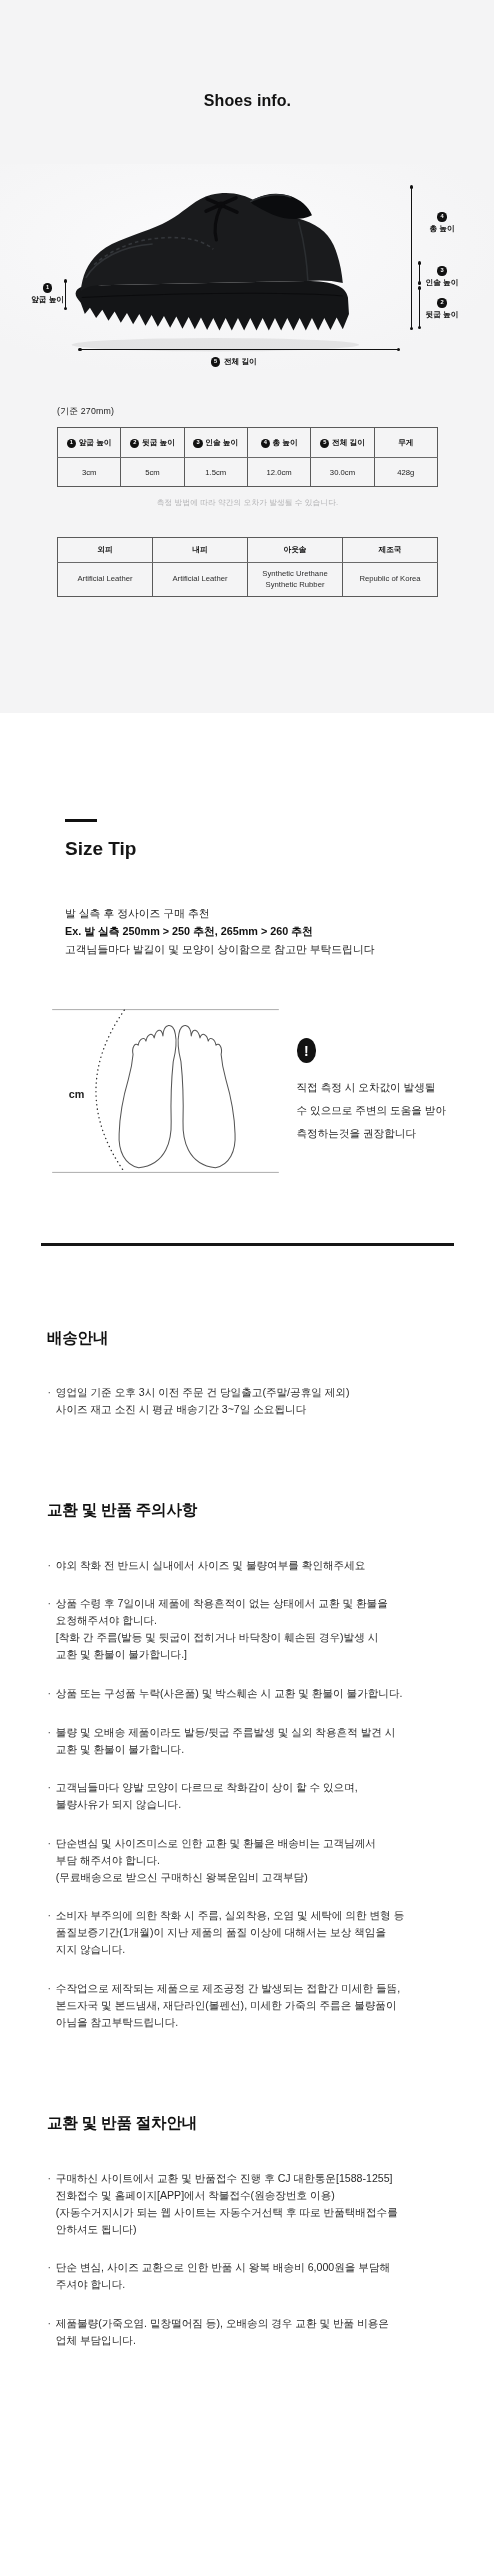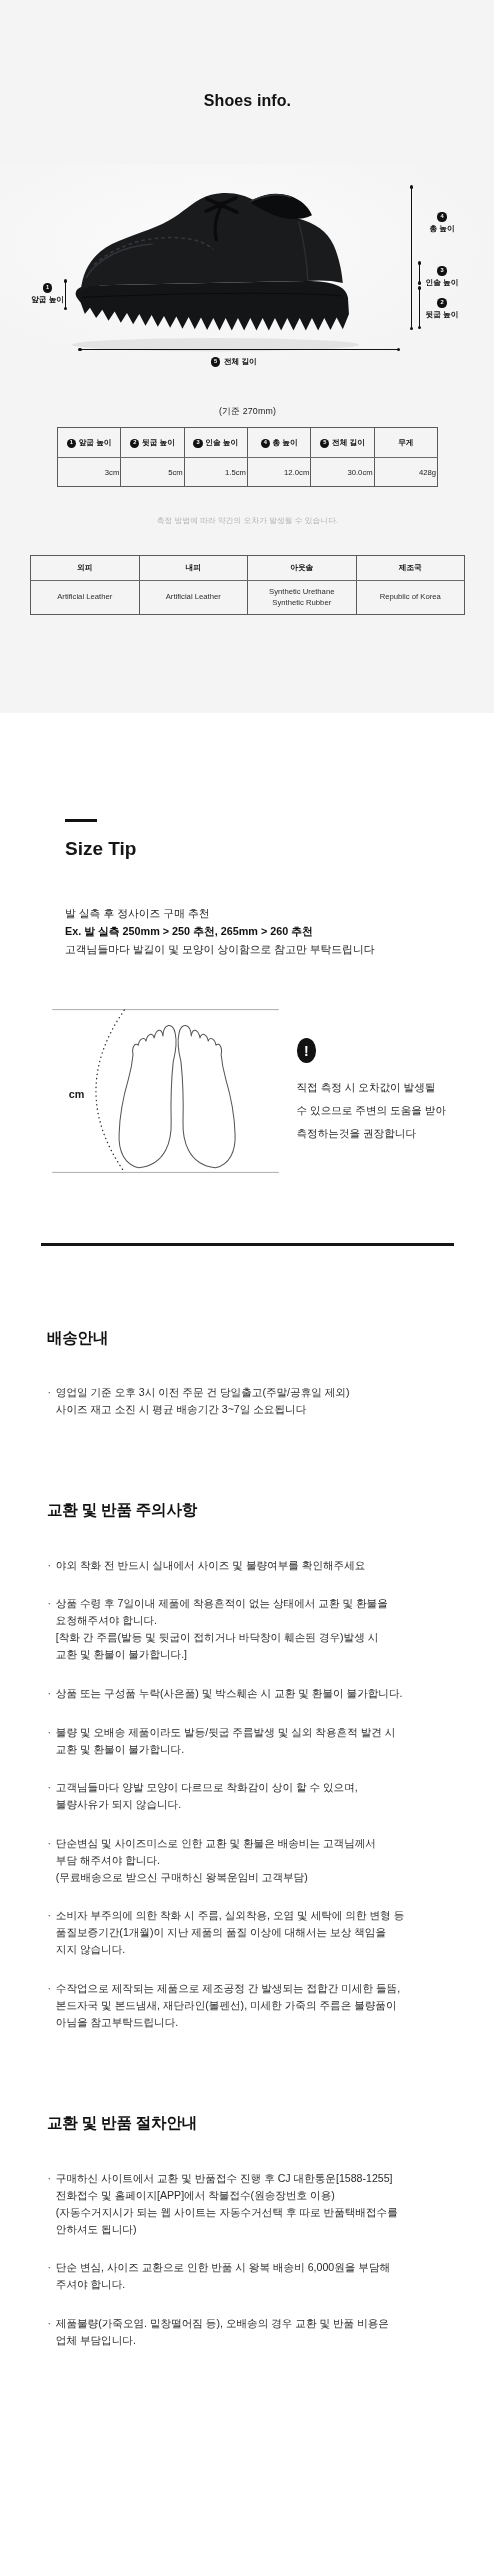--- a/index.html
+++ b/index.html
@@ -50,42 +50,42 @@
     width:9.3px; height:9.3px; border-radius:50%;
     background:#111; color:#fff; font-size:5.7px; font-weight:700; line-height:1;
     flex:none;
   }
   .anno { position:absolute; text-align:center; color:#111; }
   .anno .num-badge { margin-bottom:2.6px; }
   .anno .anno-label { font-size:7.7px; font-weight:600; white-space:nowrap; }
   .anno-row { position:absolute; display:flex; align-items:center; gap:3.6px; font-size:7.7px; font-weight:600; color:#111; }
 
   .std-note {
-    width:381px; margin:36px auto 0; text-align:center;
+    width:381px; margin:36px auto 0; text-align:left;
     font-size:8.8px; color:#222; letter-spacing:0.2px;
   }
   table.spec {
     width:381px; margin:9.3px auto 0; border-collapse:collapse; table-layout:fixed;
     background:transparent;
   }
   table.spec th, table.spec td {
     border:0.5px solid #5a5a5a; text-align:center; vertical-align:middle;
     font-size:7.7px; color:#222; padding:0 1px;
   }
   table.spec th { height:30px; font-weight:700; color:#111; }
   table.spec th .hcell { display:inline-flex; align-items:center; gap:2.6px; justify-content:center; }
-  table.spec td { height:29px;text-align:right; }
+  table.spec td { height:29px; }
   table.spec thead th { border-bottom:1px solid #6a6a6a; }
 
   .measure-note {
-    margin-top:29px; text-align:center; font-size:7.7px; color:#b4b4b6; letter-spacing:0.1px;
+    margin-top:11px; text-align:center; font-size:7.7px; color:#b4b4b6; letter-spacing:0.1px;
   }
 
   table.material {
-    width:435px; margin:29px auto 12px; border-collapse:collapse; table-layout:fixed;
+    width:381px; margin:29px auto 12px; border-collapse:collapse; table-layout:fixed;
   }
   table.material th, table.material td {
     border:0.5px solid #5a5a5a; text-align:center; vertical-align:middle; padding:0 2.1px;
   }
   table.material th { height:25px; font-size:7.7px; font-weight:700; color:#111; }
   table.material td { height:34px; font-size:7.7px; color:#2e2e2e; white-space:pre-line; line-height:1.4; }
   table.material thead th { border-bottom:1px solid #6a6a6a; }
 
   
   .white-area { background:#fff; padding-bottom:9.3px; }

